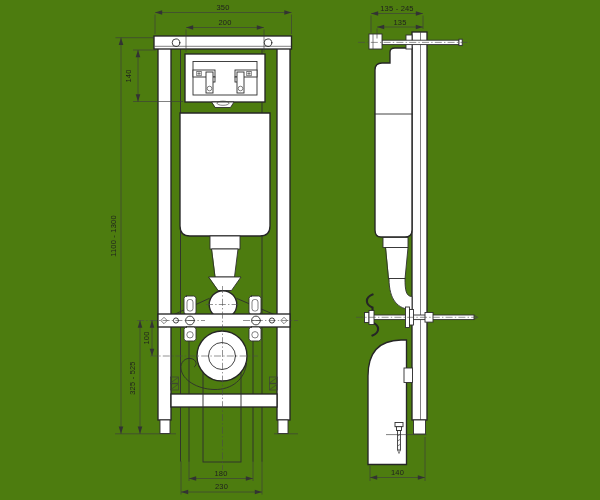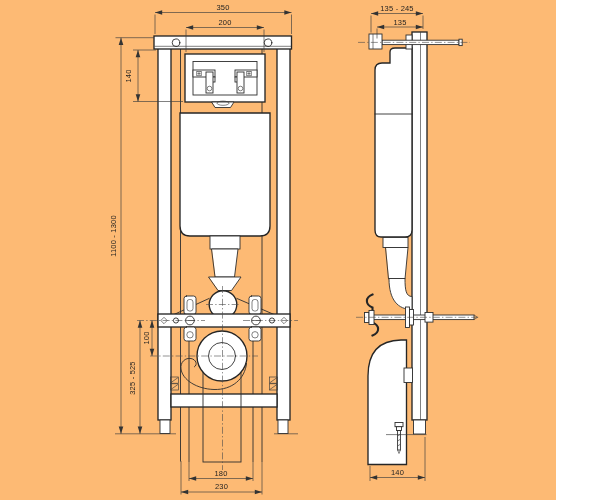--- a/index.html
+++ b/index.html
@@ -1,16 +1,16 @@
 <!DOCTYPE html>
 <html><head>
 <meta charset="utf-8">
 <style>
   html,body{margin:0;padding:0;background:#ffffff;}
-  .canvas{position:relative;width:556px;height:500px;background:#fdba74;overflow:hidden;
+  .canvas{position:relative;width:600px;height:500px;background:#4d7c0f;overflow:hidden;
           font-family:"Liberation Sans", sans-serif;text-align:center;}
   svg{position:absolute;left:0;top:0;}
   
   .ol {stroke:#262626;stroke-width:1.35;fill:none;stroke-linecap:square;}
   .olf{stroke:#262626;stroke-width:1.35;fill:#ffffff;stroke-linecap:square;}
   
   .ml {stroke:#2e2e2e;stroke-width:0.9;fill:none;stroke-linecap:square;}
   .mlf{stroke:#2e2e2e;stroke-width:0.9;fill:#ffffff;stroke-linecap:square;}
   
   .tl {stroke:#3c3c3c;stroke-width:0.65;fill:none;}

